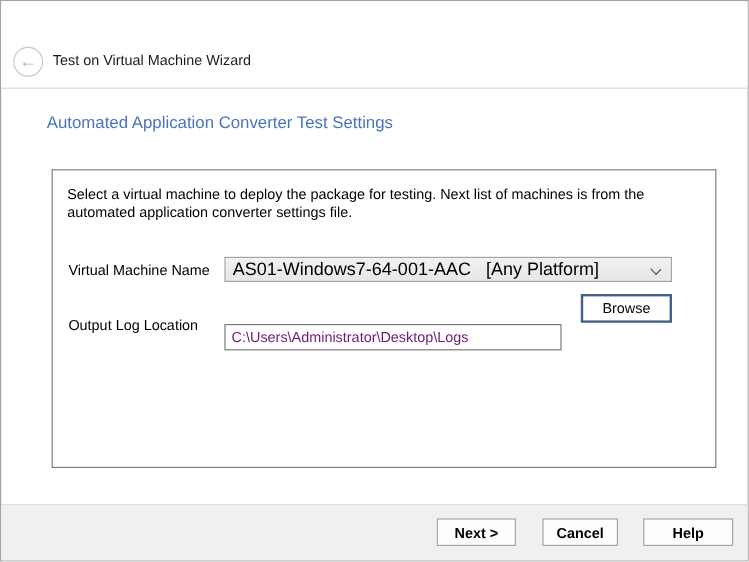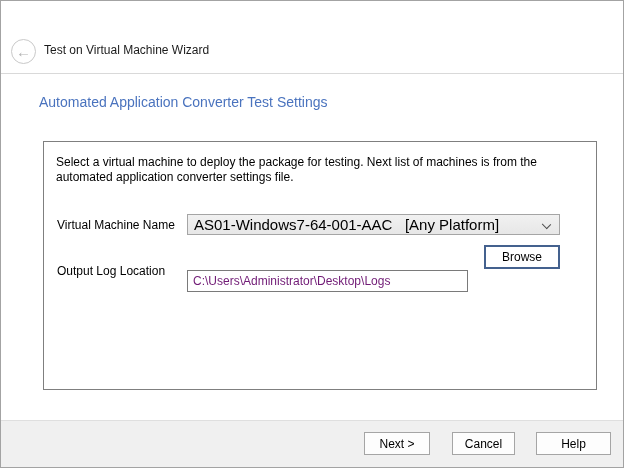--- a/index.html
+++ b/index.html
@@ -167,20 +167,21 @@
   }
   .footer-btn {
     position: absolute;
     top: 11px;
     height: 23px;
     background: #fdfdfd;
     border: 1px solid #a5a5a5;
     font-family: "Liberation Sans", "DejaVu Sans", sans-serif;
     font-size: 12px;
     color: #000000;
+    font-weight: bold;
   }
   .btn-next   { left: 363px; width: 66px; }
   .btn-cancel { left: 451px; width: 63px; }
   .btn-help   { left: 535px; width: 75px; }
 </style>
 </head>
 <body>
 
 <div class="window">
 

